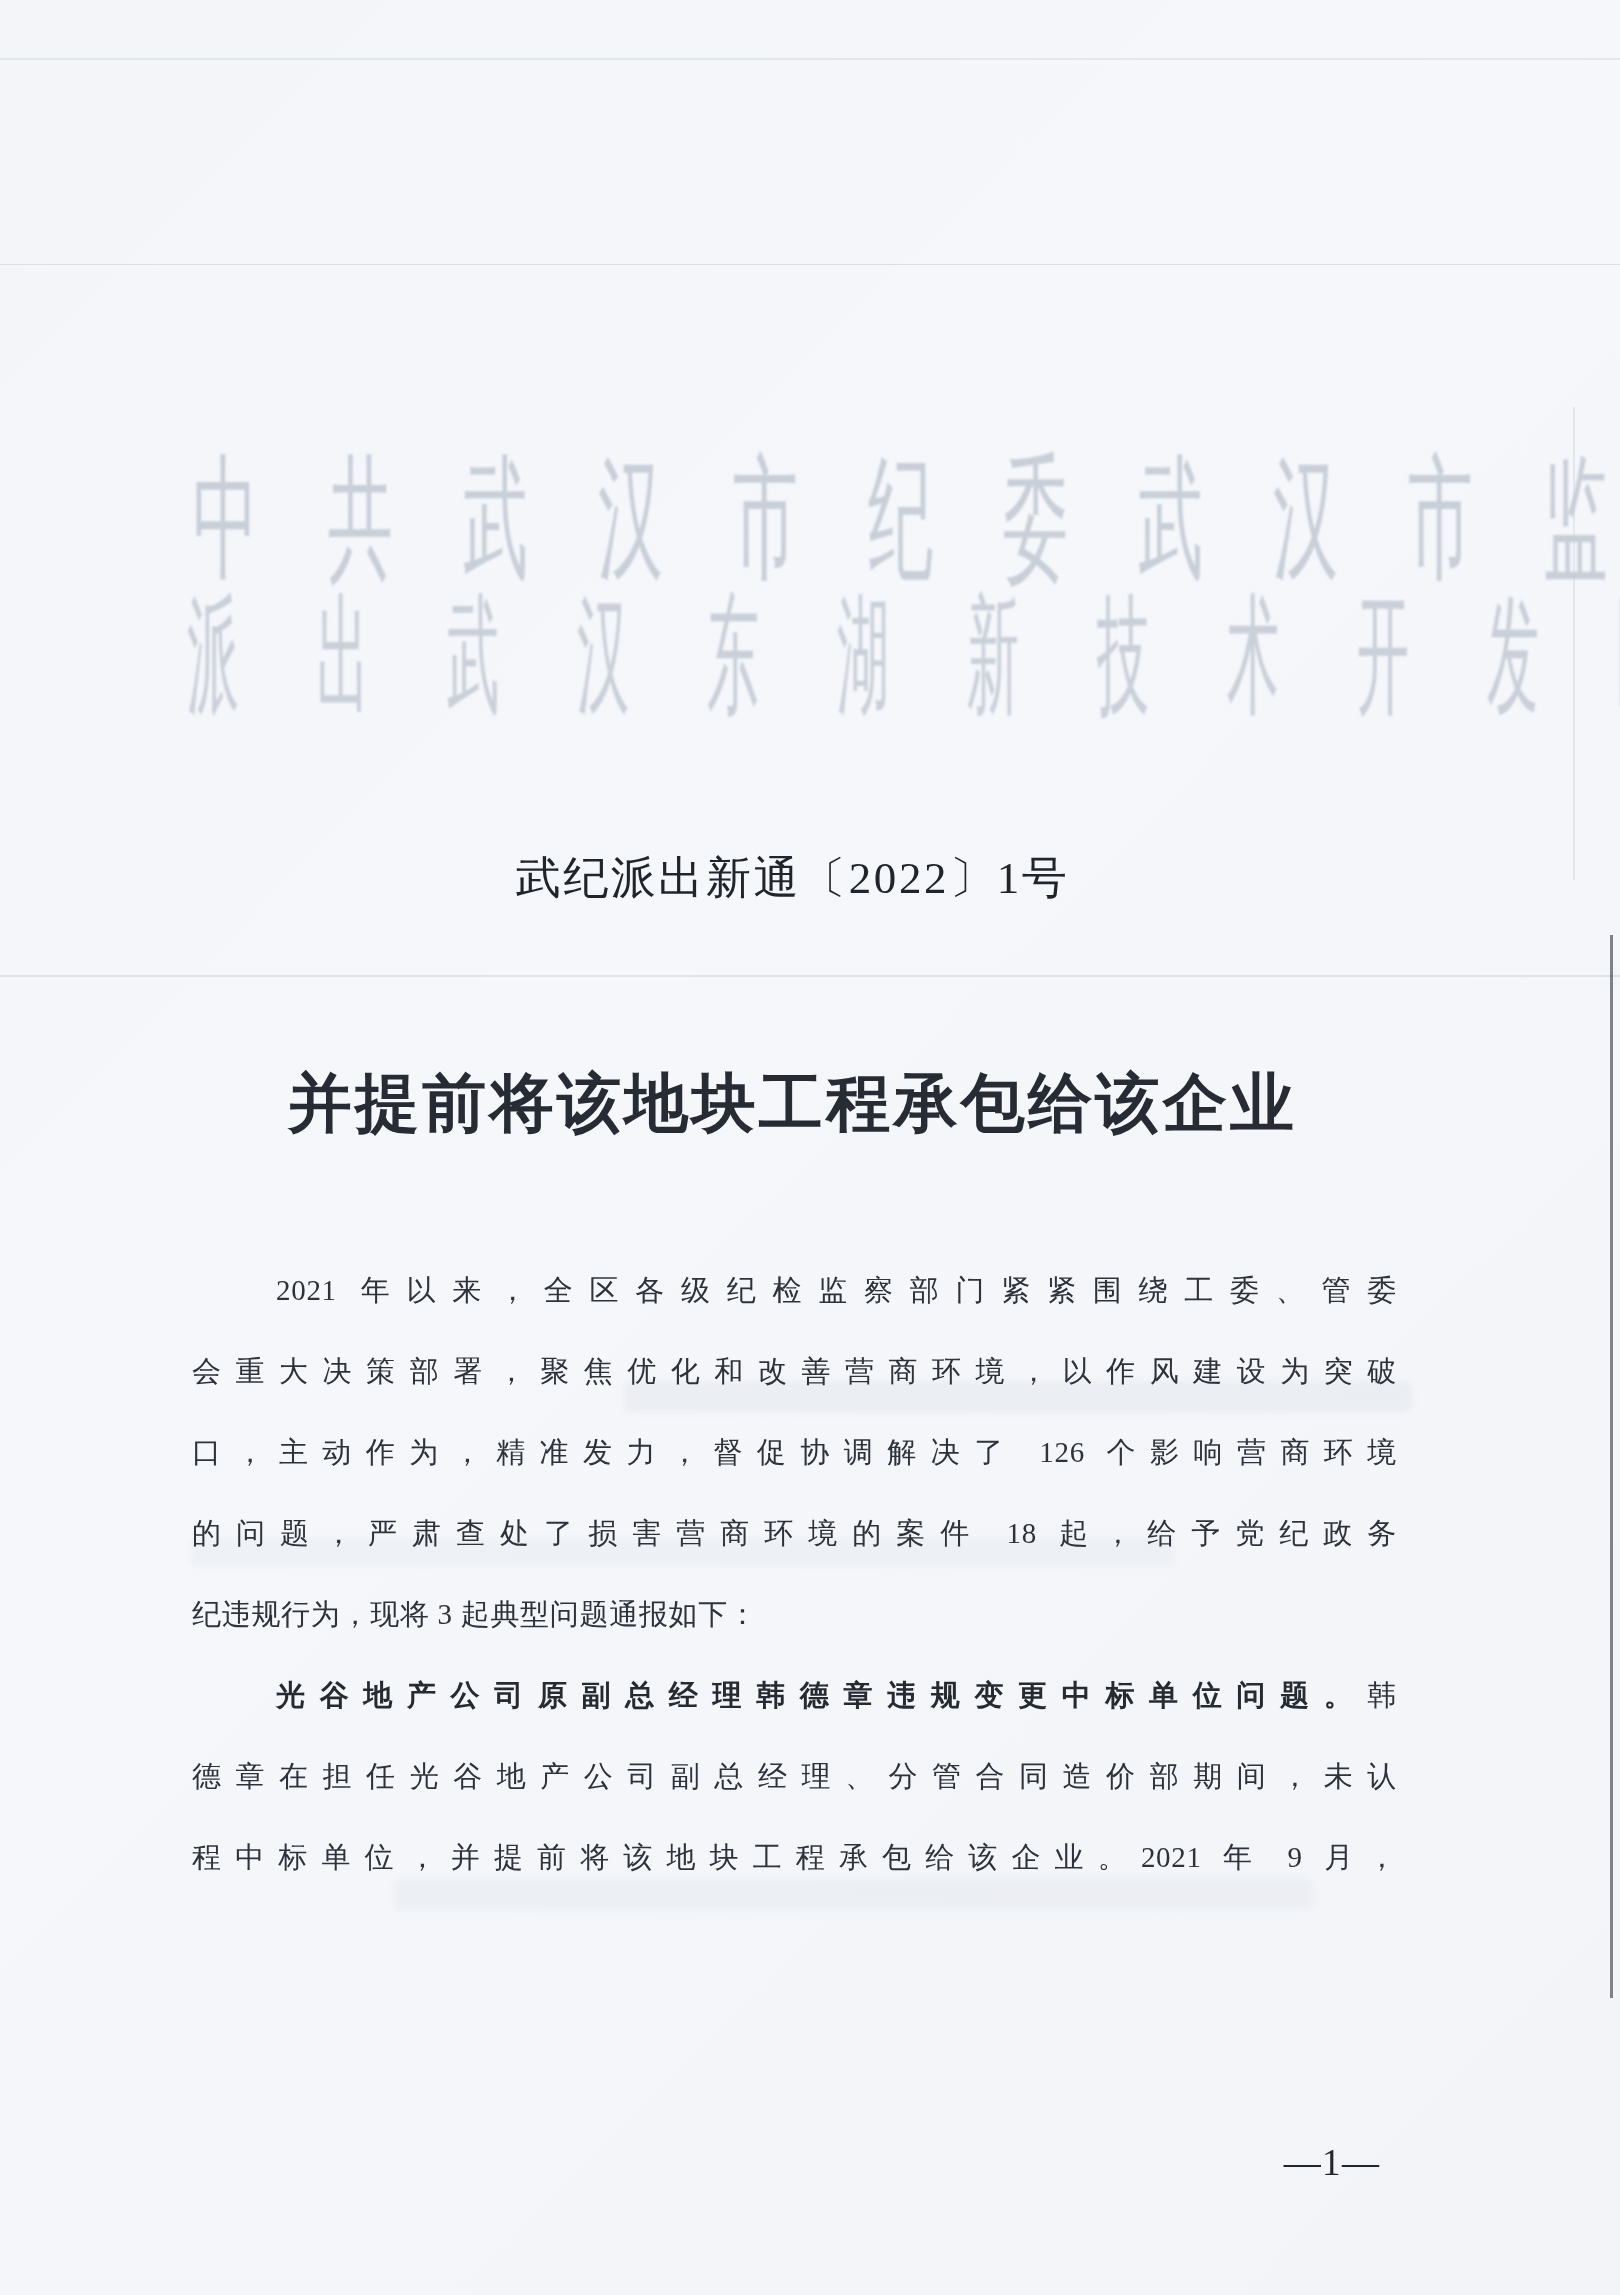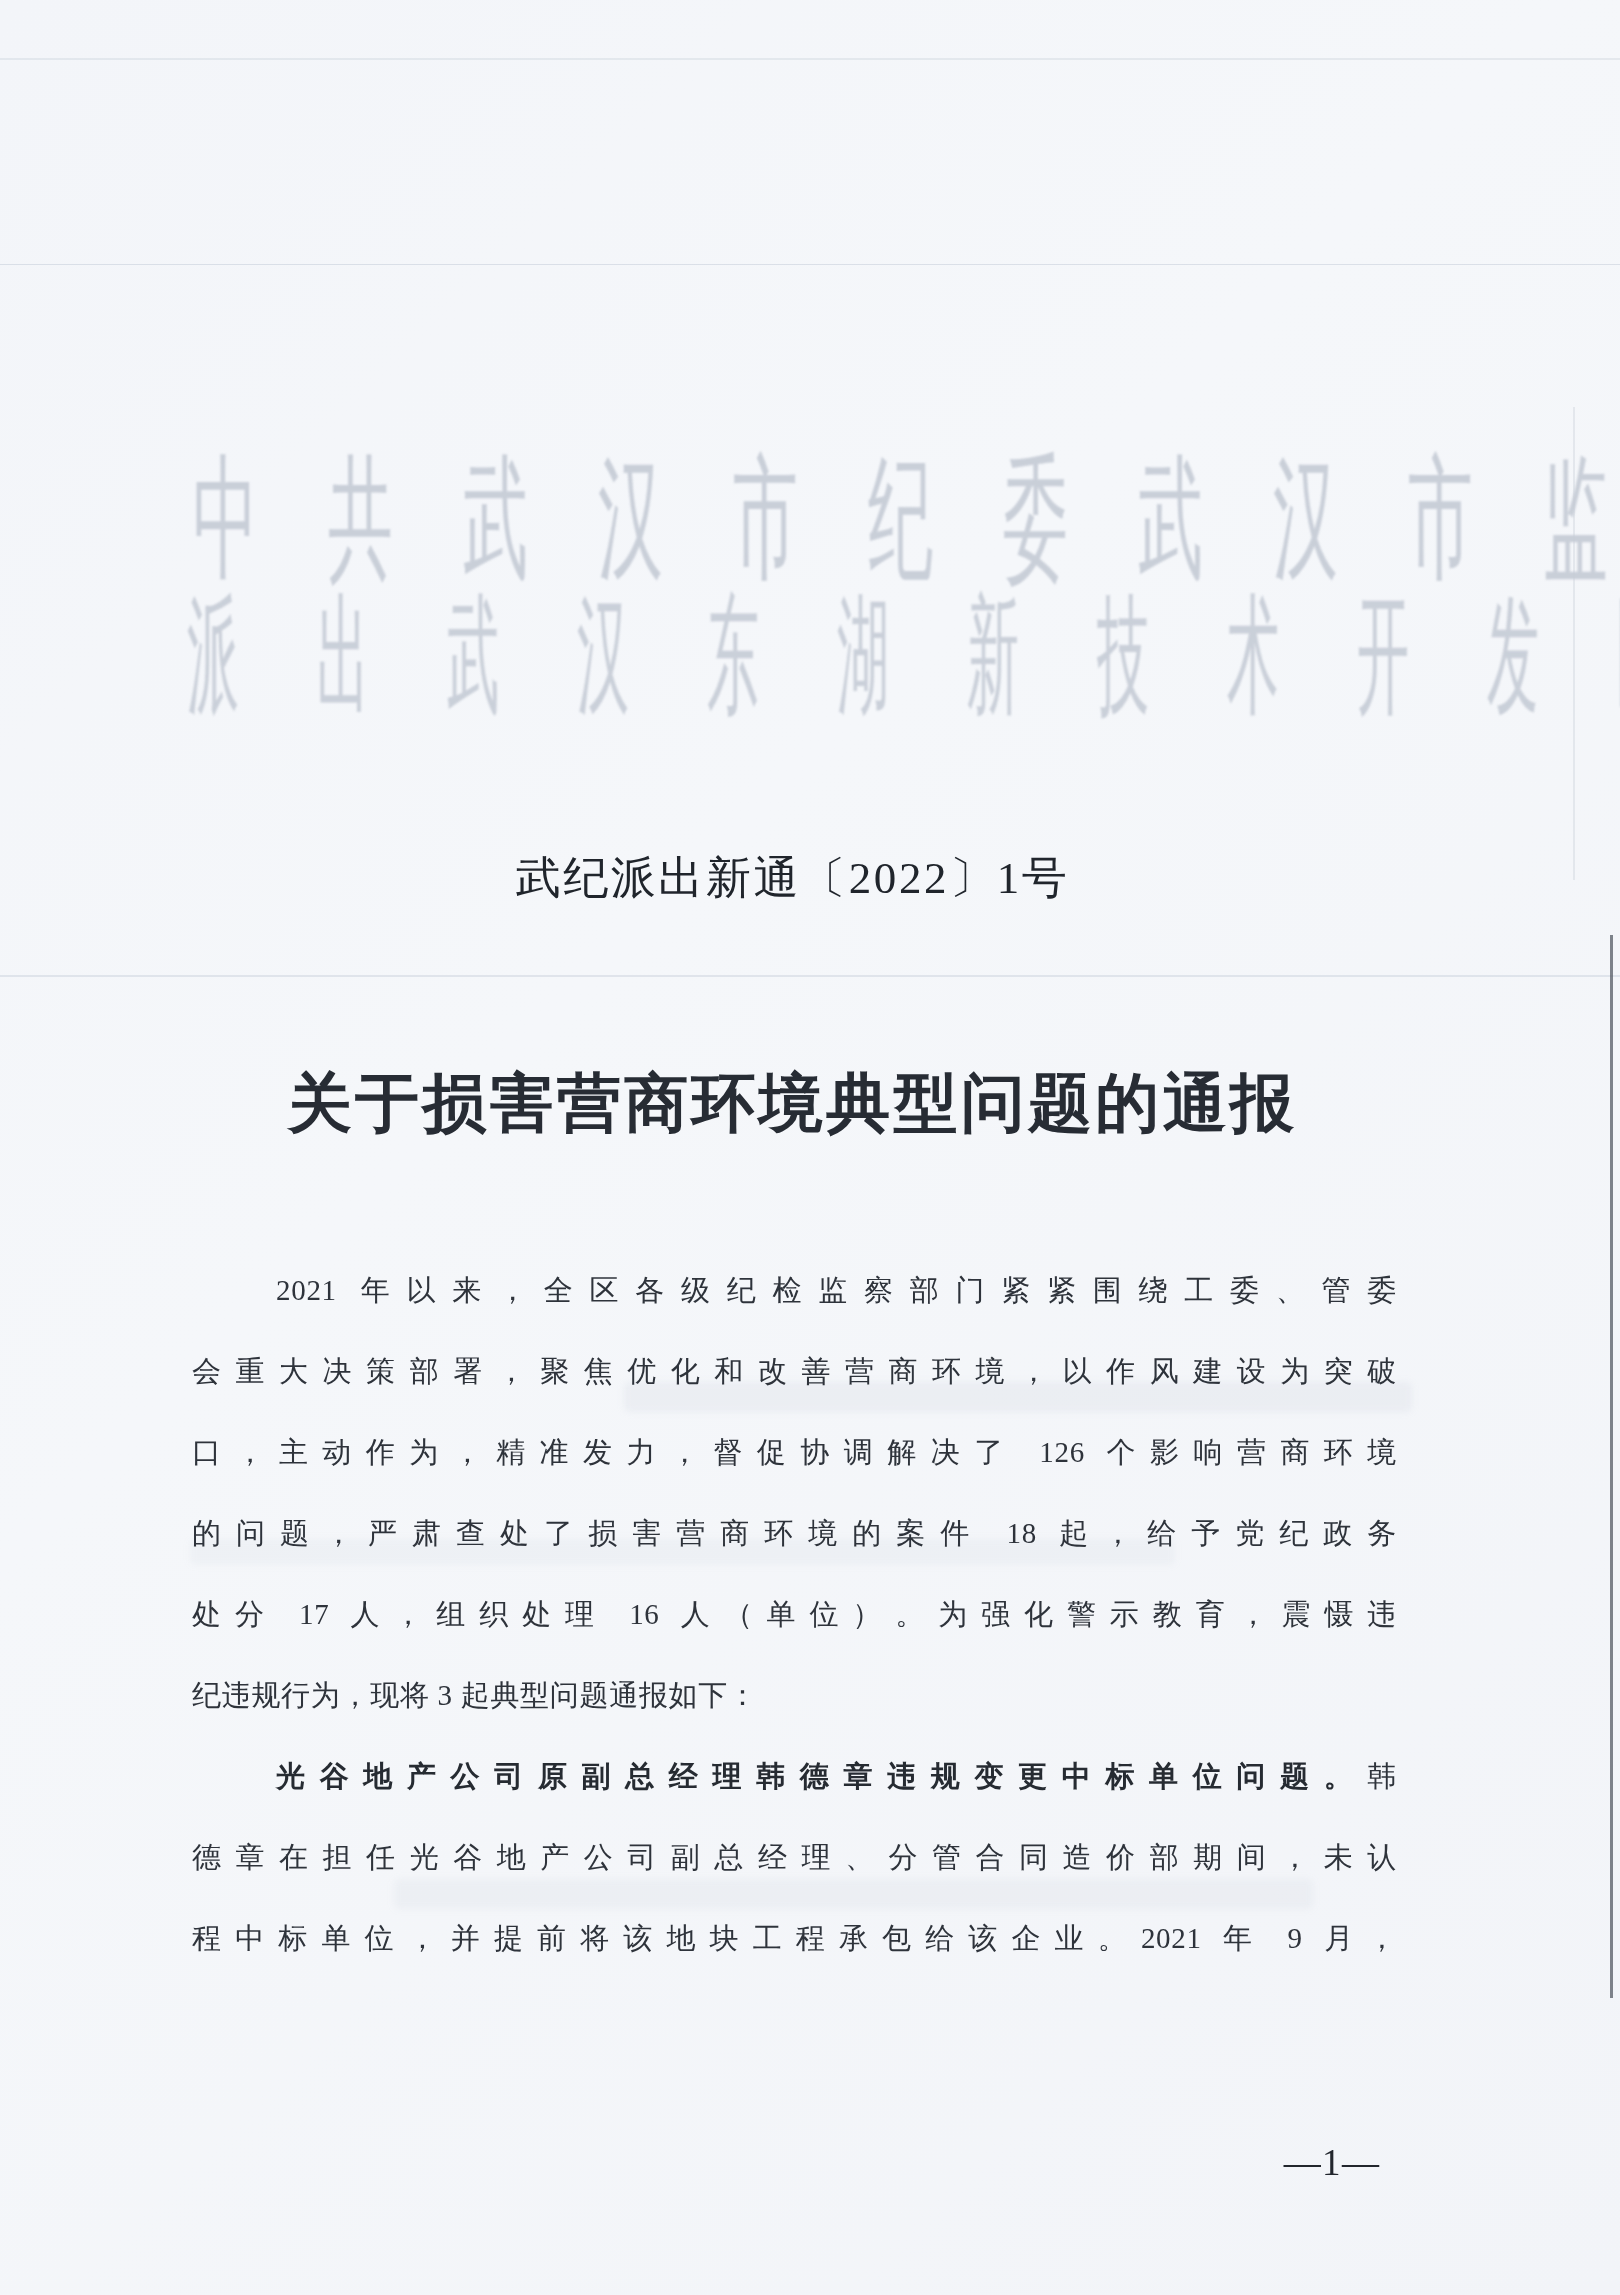--- a/index.html
+++ b/index.html
@@ -102,28 +102,27 @@
       <span>新</span>
       <span>技</span>
       <span>术</span>
       <span>开</span>
       <span>发</span>
       <span>区</span>
     </div>
 
   <div class="doc-number">武纪派出新通〔2022〕1号</div>
 
-  <div class="doc-title">关于损害营商环境典型问题的通报</div>
+  <div class="doc-title">并提前将该地块工程承包给该企业</div>
 
   <div class="body-block">
     <div class="line indent">2021 年以来，全区各级纪检监察部门紧紧围绕工委、管委</div>
     <div class="line">会重大决策部署，聚焦优化和改善营商环境，以作风建设为突破</div>
     <div class="line">口，主动作为，精准发力，督促协调解决了 126 个影响营商环境</div>
     <div class="line">的问题，严肃查处了损害营商环境的案件 18 起，给予党纪政务</div>
-    <div class="line">处分 17 人，组织处理 16 人（单位）。为强化警示教育，震慑违</div>
     <div class="line no-justify">纪违规行为，现将 3 起典型问题通报如下：</div>
     <div class="line indent">
       <span class="lead-bold">光谷地产公司原副总经理韩德章违规变更中标单位问题。</span><span>韩</span>
     </div>
     <div class="line">德章在担任光谷地产公司副总经理、分管合同造价部期间，未认</div>
     <div class="line">程中标单位，并提前将该地块工程承包给该企业。2021 年 9 月，</div>
   </div>
 
   <div class="page-number">—1—</div>
 

